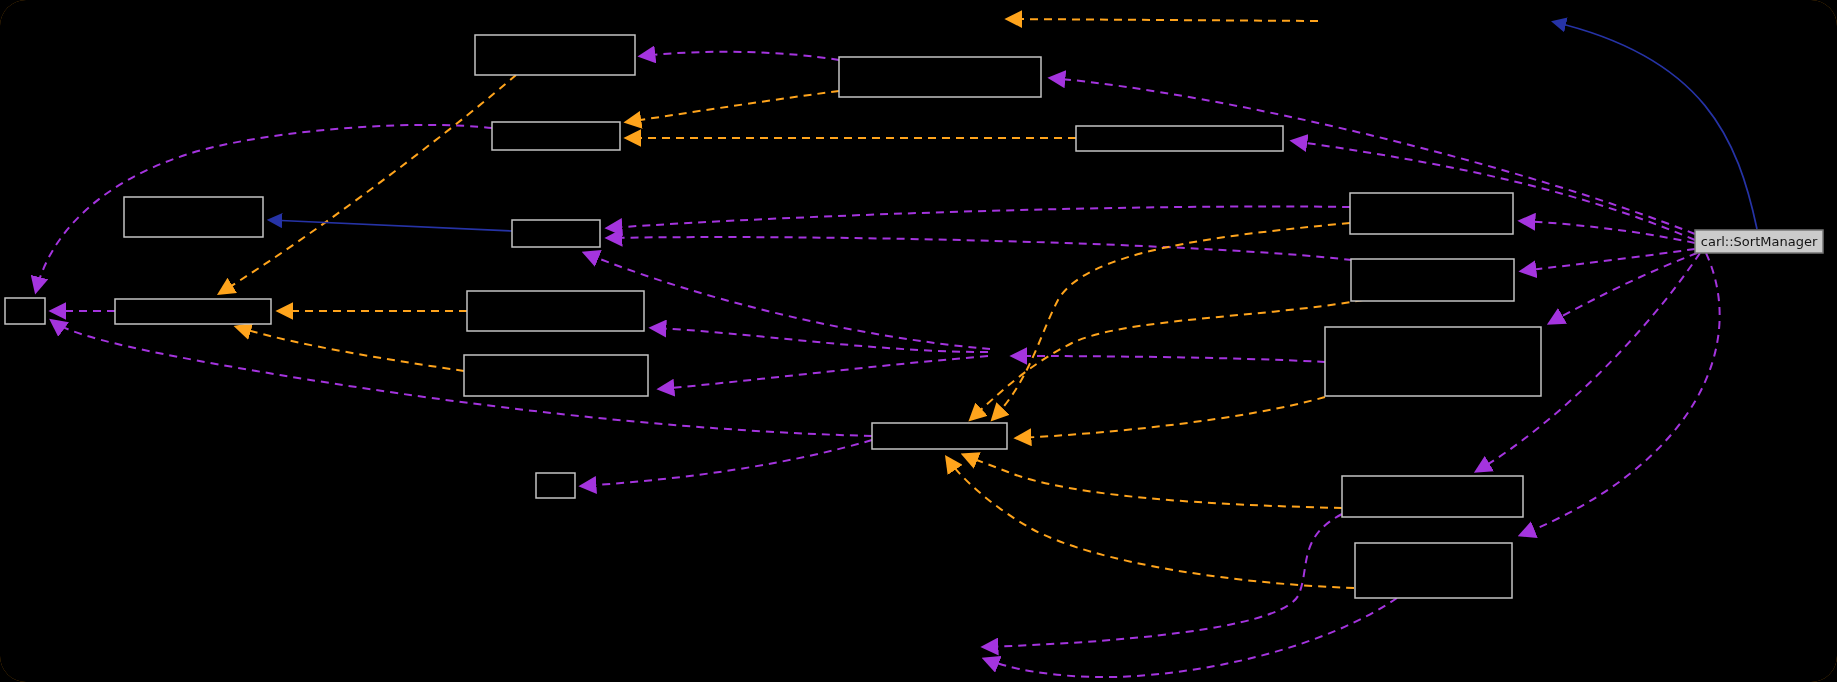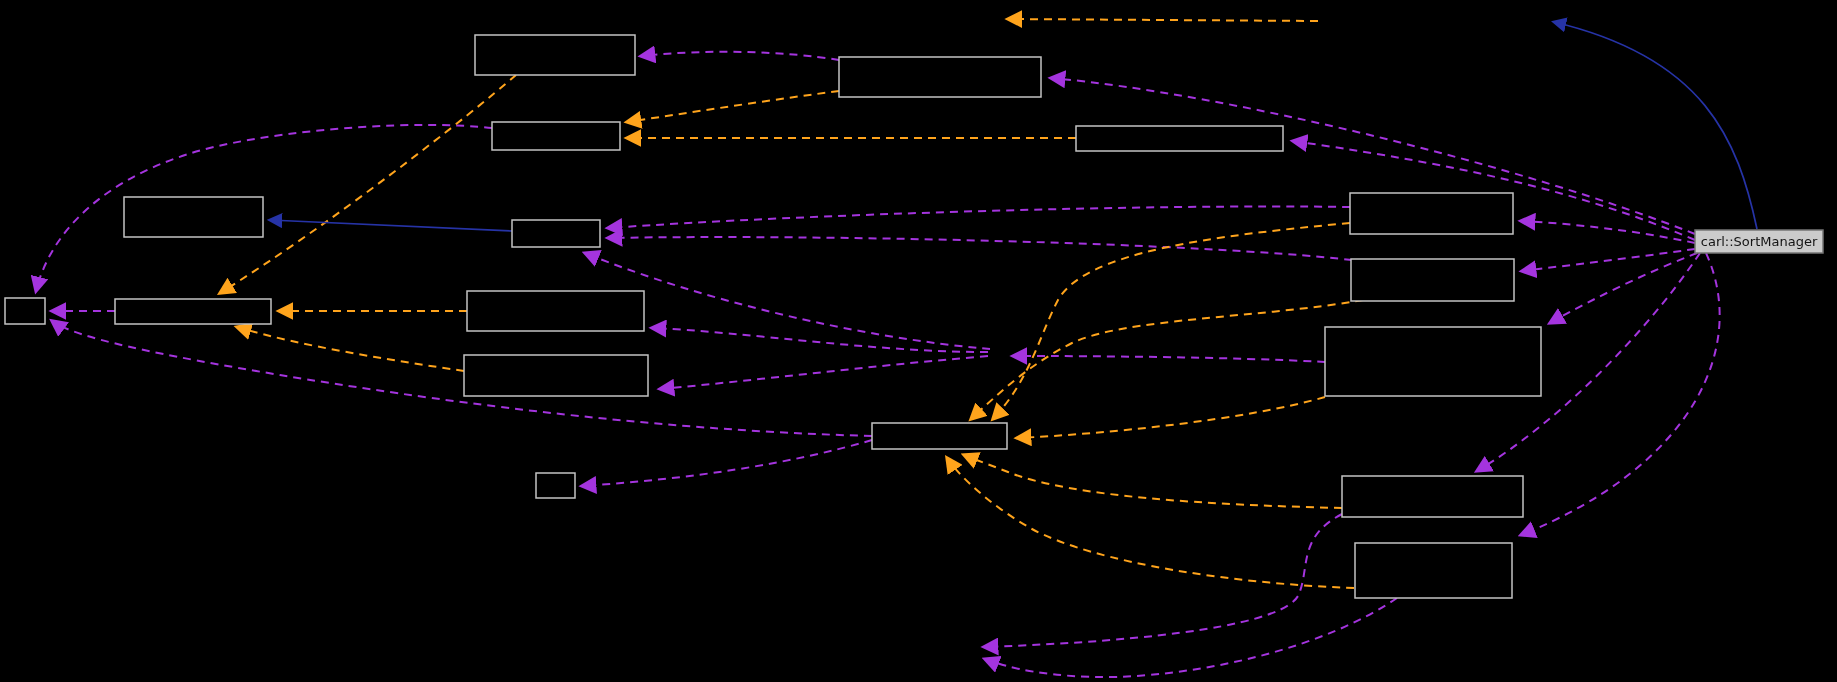--- a/index.html
+++ b/index.html
@@ -1,16 +1,16 @@
 <!DOCTYPE html>
 <html><head>
 <meta charset="utf-8">
 <style>
   html,body{margin:0;padding:0;background:#000;}
-  .canvas{position:relative;width:1837px;height:682px;background:#a16207;overflow:hidden;}
+  .canvas{position:relative;width:1837px;height:682px;background:#a16207;overflow:hidden;border-radius:26px;}
   svg{display:block;}
   text{font-family:"DejaVu Sans","Liberation Sans",sans-serif;}
 </style>
 </head>
 <body>
 
 <div class="canvas">
   <svg id="graph-svg" width="1837" height="682" viewBox="0 0 1837 682" xmlns="http://www.w3.org/2000/svg" style="background: rgb(0, 0, 0);">
       <defs>
         <marker id="arrow-usage" viewBox="0 0 10 10" refX="8" refY="5" markerWidth="9" markerHeight="9" orient="auto" markerUnits="strokeWidth">

